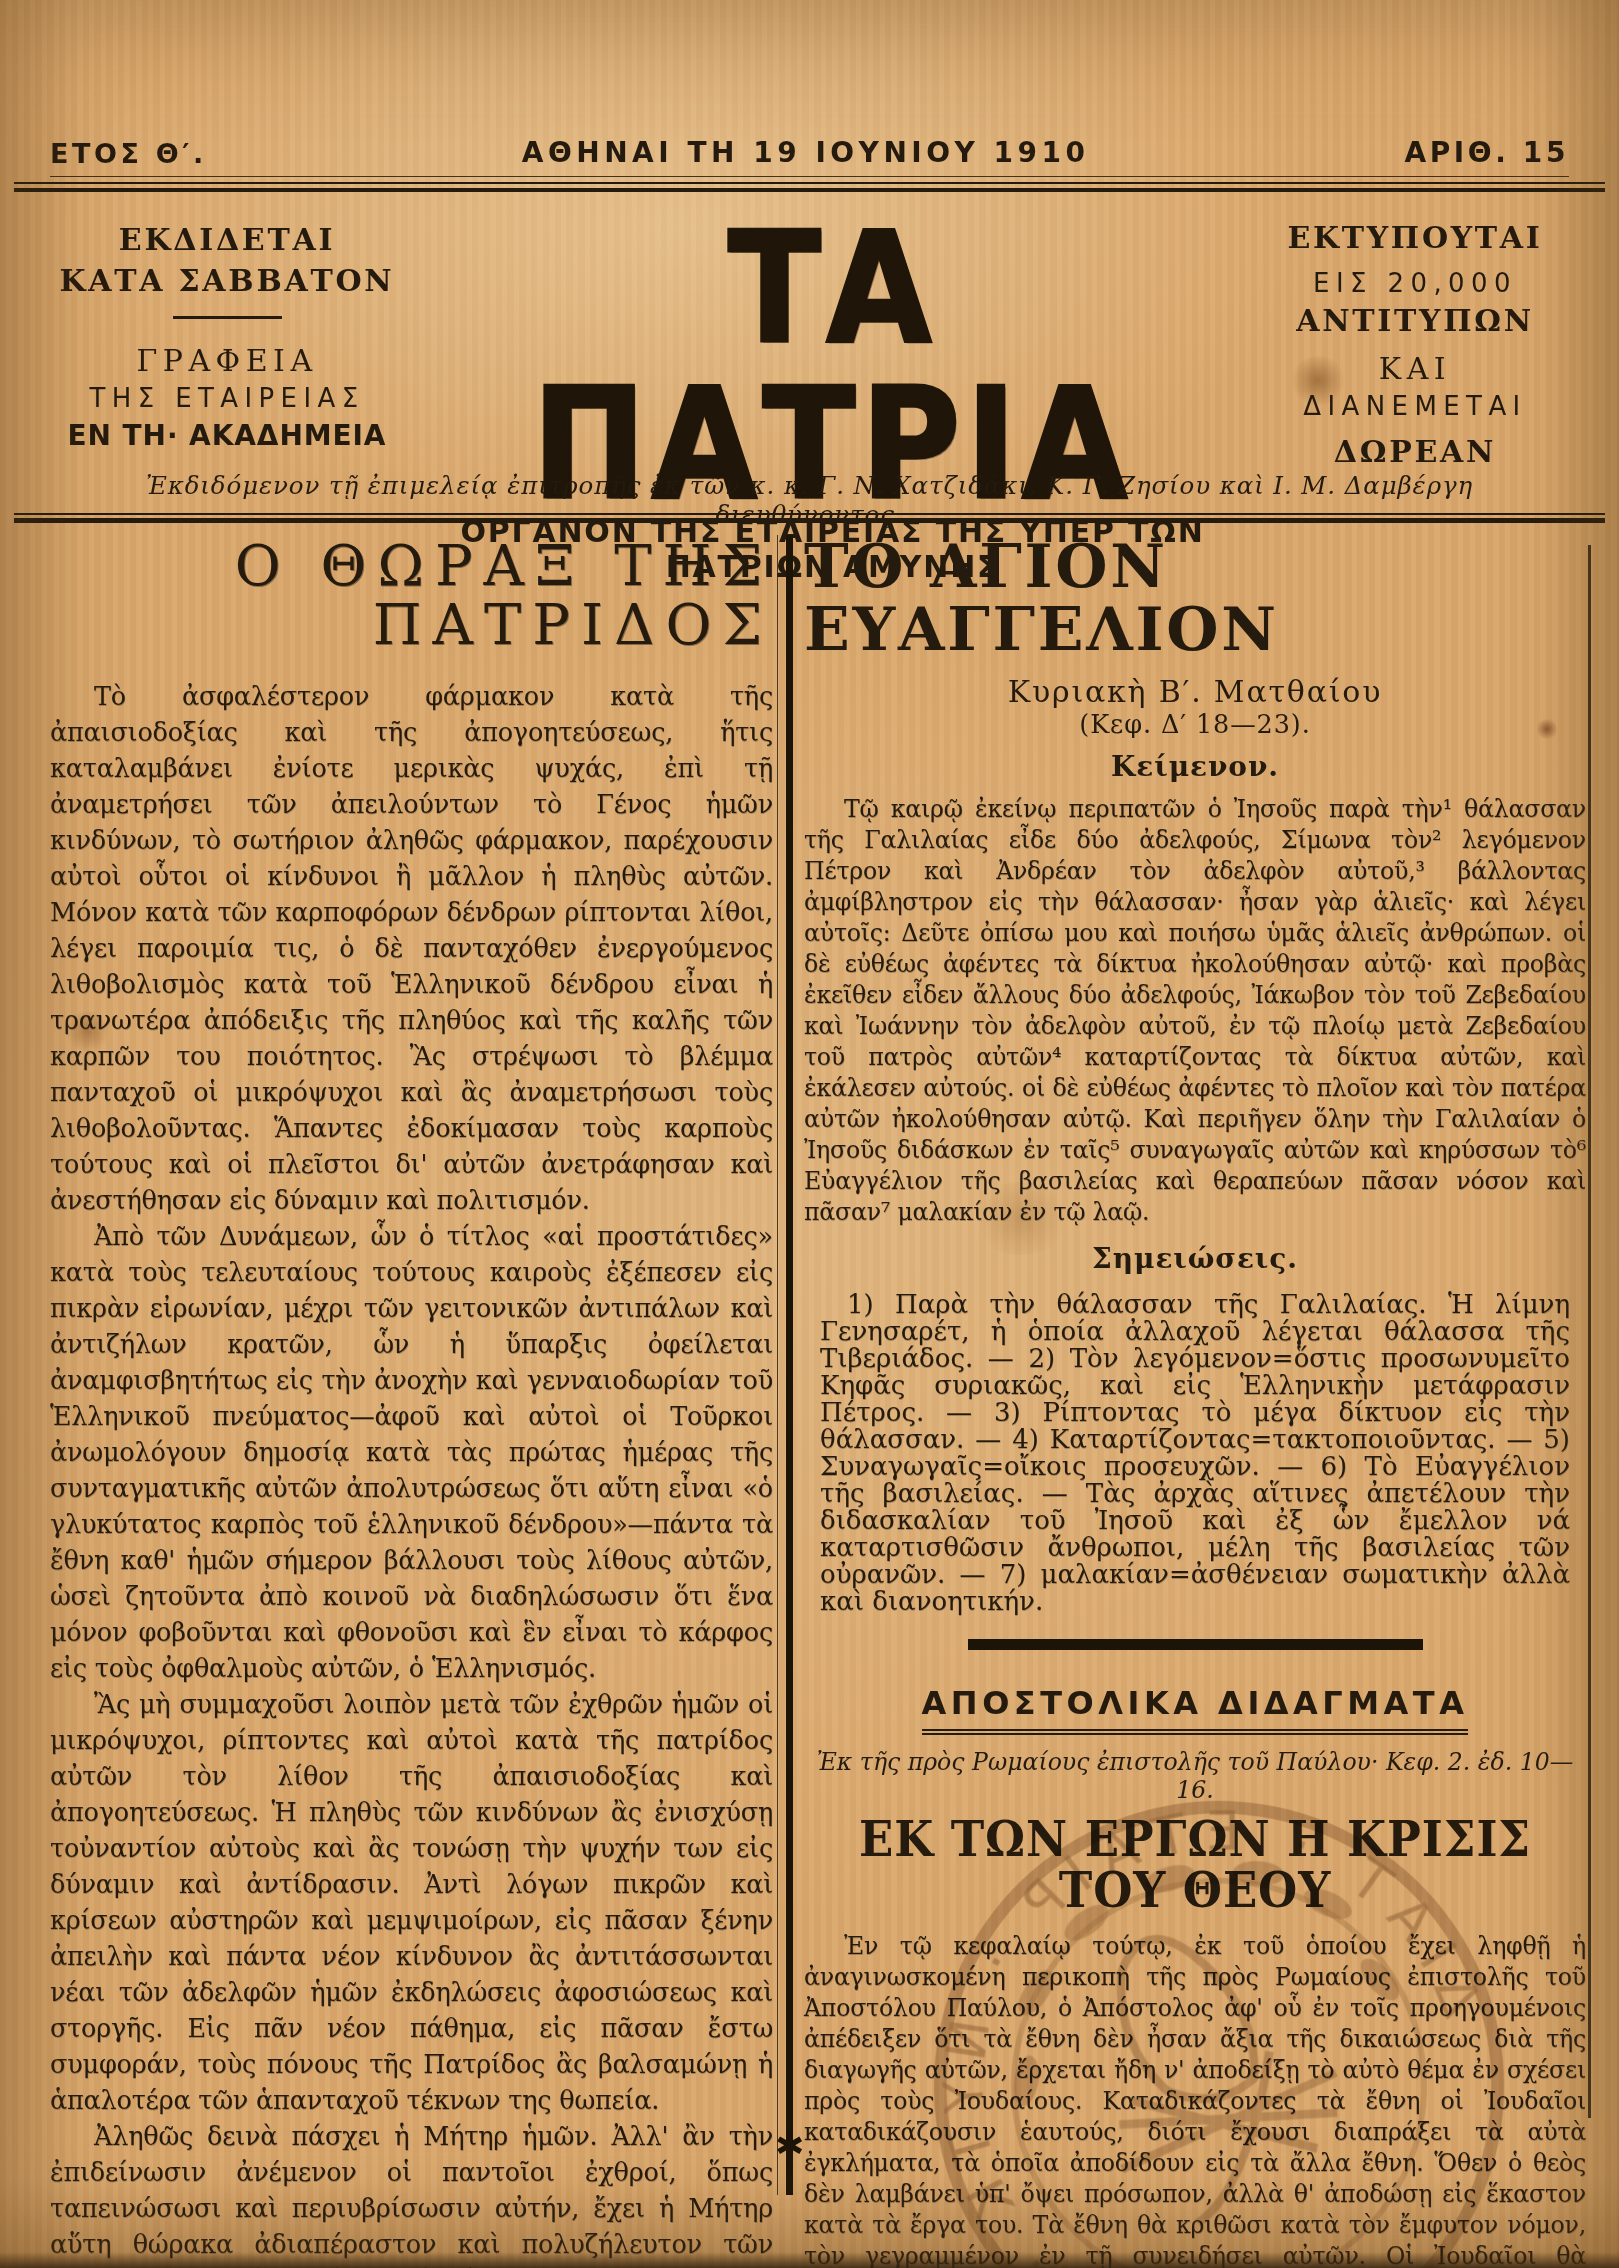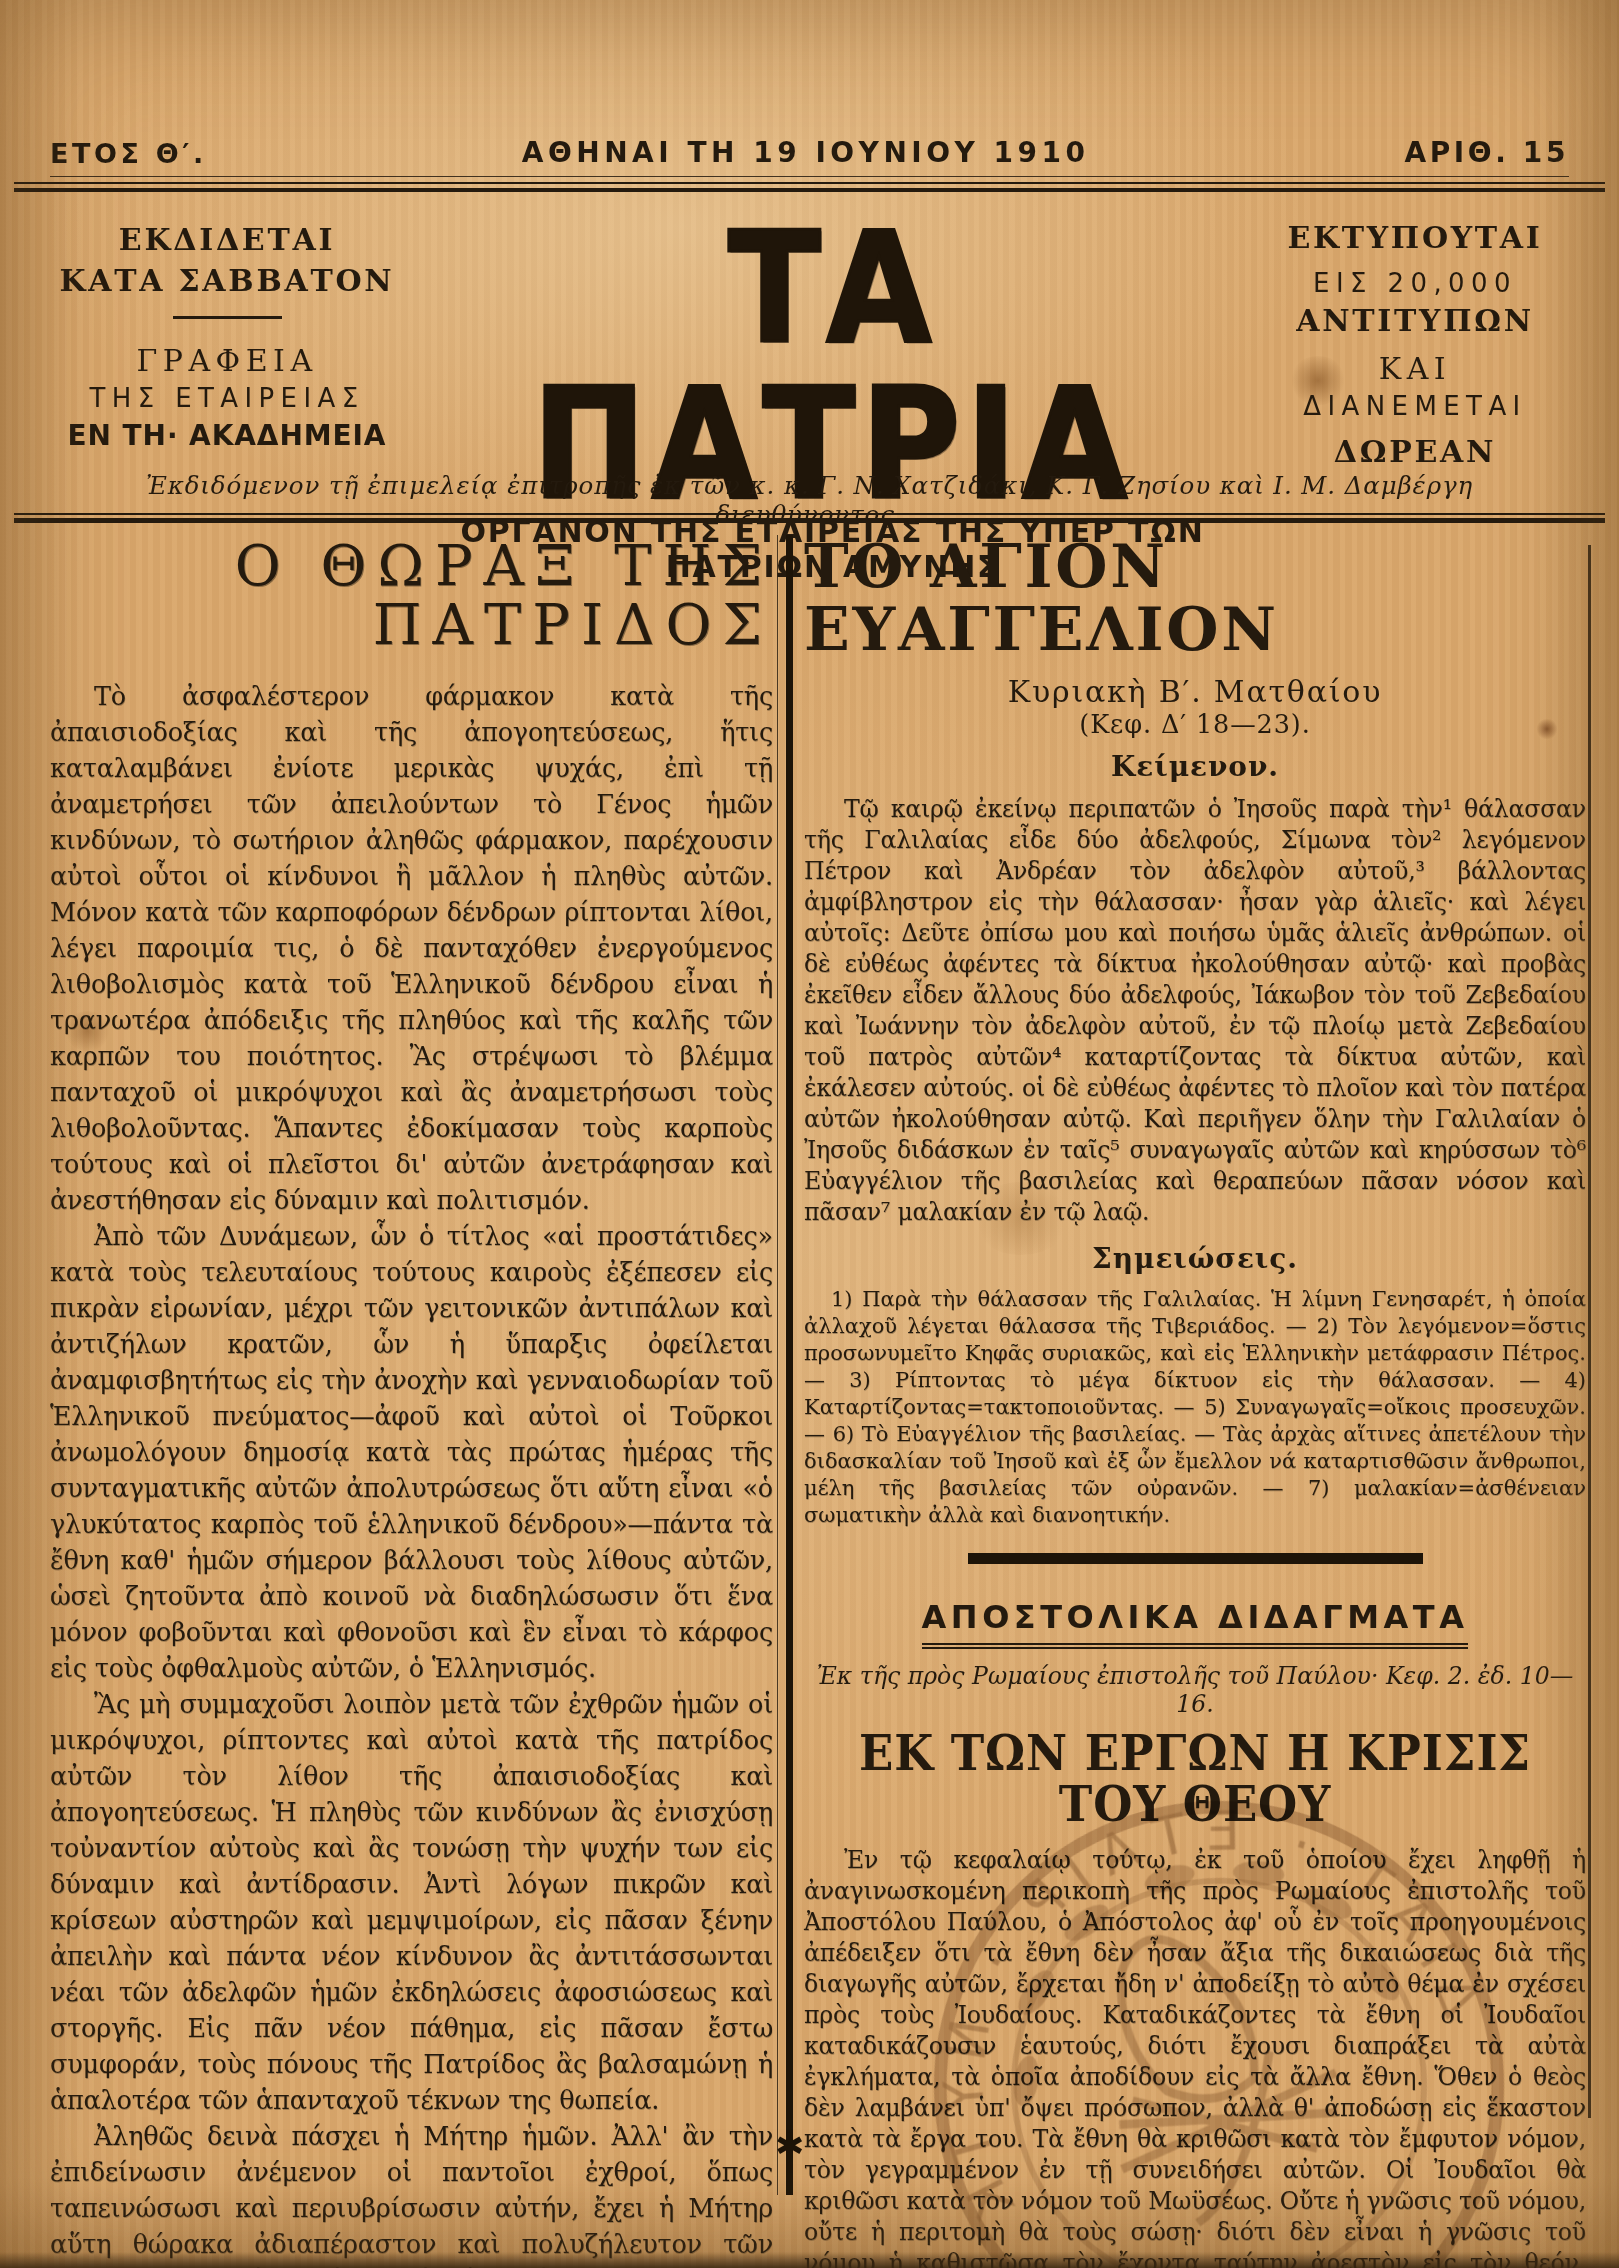--- a/index.html
+++ b/index.html
@@ -65,21 +65,21 @@
   .col-right{flex:1;padding-left:11px;}
   .left-title{
     margin:1.8px 0 23.6px 0;text-align:right;font-weight:normal;
     font-size:56px;letter-spacing:11px;line-height:1.05;
     text-shadow:0.9px 0.9px 0 rgba(36,26,14,.45);
   }
   .body-l{margin:0;font-size:25.5px;line-height:36px;text-align:justify;text-indent:44px;
     letter-spacing:-0.2px;text-shadow:0.4px 0.5px 0.5px rgba(36,26,14,.3);}
   .body-r{margin:0;font-size:23.6px;line-height:31px;text-align:justify;text-indent:40px;
     letter-spacing:-0.2px;text-shadow:0.4px 0.5px 0.5px rgba(36,26,14,.3);}
-  .notes-r{margin:0;font-size:21px;line-height:27px;text-align:justify;text-indent:27px;
+  .notes-r{margin:16px;font-size:26px;line-height:27px;text-align:justify;text-indent:27px;
     text-shadow:0.3px 0.5px 0.5px rgba(36,26,14,.3);}
   .gospel-title{margin:0 0 12.7px 0;text-align:left;font-size:60px;font-weight:bold;letter-spacing:2.7px;line-height:1.05;}
   .g-sub1{text-align:center;font-size:30px;letter-spacing:1.8px;}
   .g-sub2{text-align:center;font-size:25.5px;margin-bottom:11px;letter-spacing:0.9px;}
   .c-label{text-align:center;font-size:28px;font-weight:bold;margin:1.8px 0 11px 0;letter-spacing:0.9px;}
   .notes-label{margin-top:14.5px;}
   .black-bar{width:455px;height:11px;background:#1d1408;margin:23.6px auto 20px auto;}
   .kicker-wrap{text-align:center;margin-bottom:12.7px;margin-top:34px;}
   .kicker{display:inline-block;font-family:"DejaVu Sans", sans-serif;font-weight:bold;
     font-size:32px;letter-spacing:4.5px;border-bottom:6.4px double #241a0e;padding-bottom:7.3px;}

